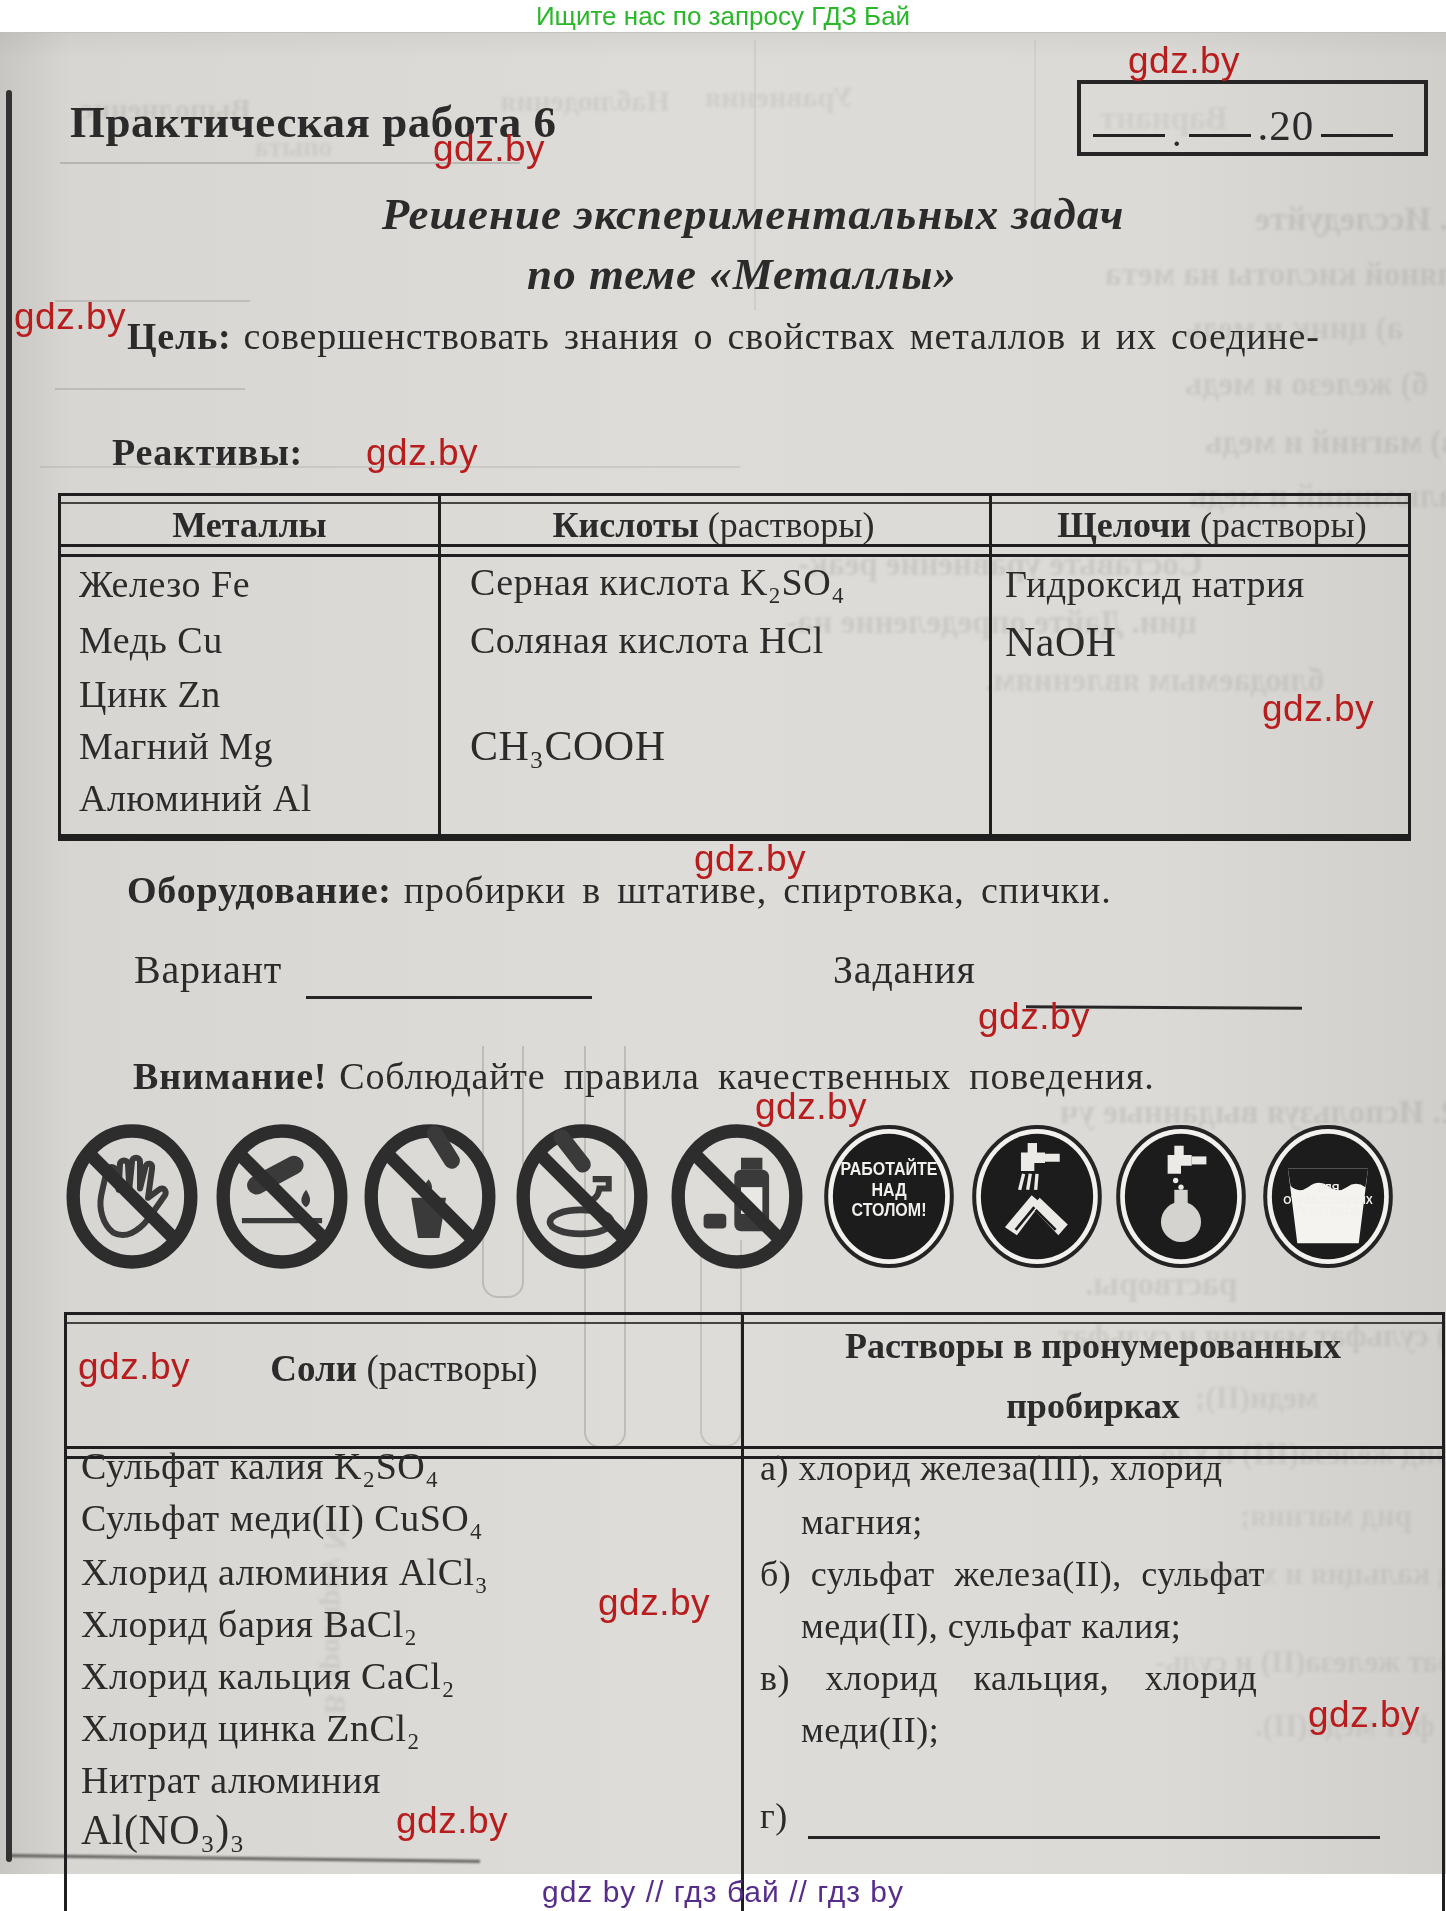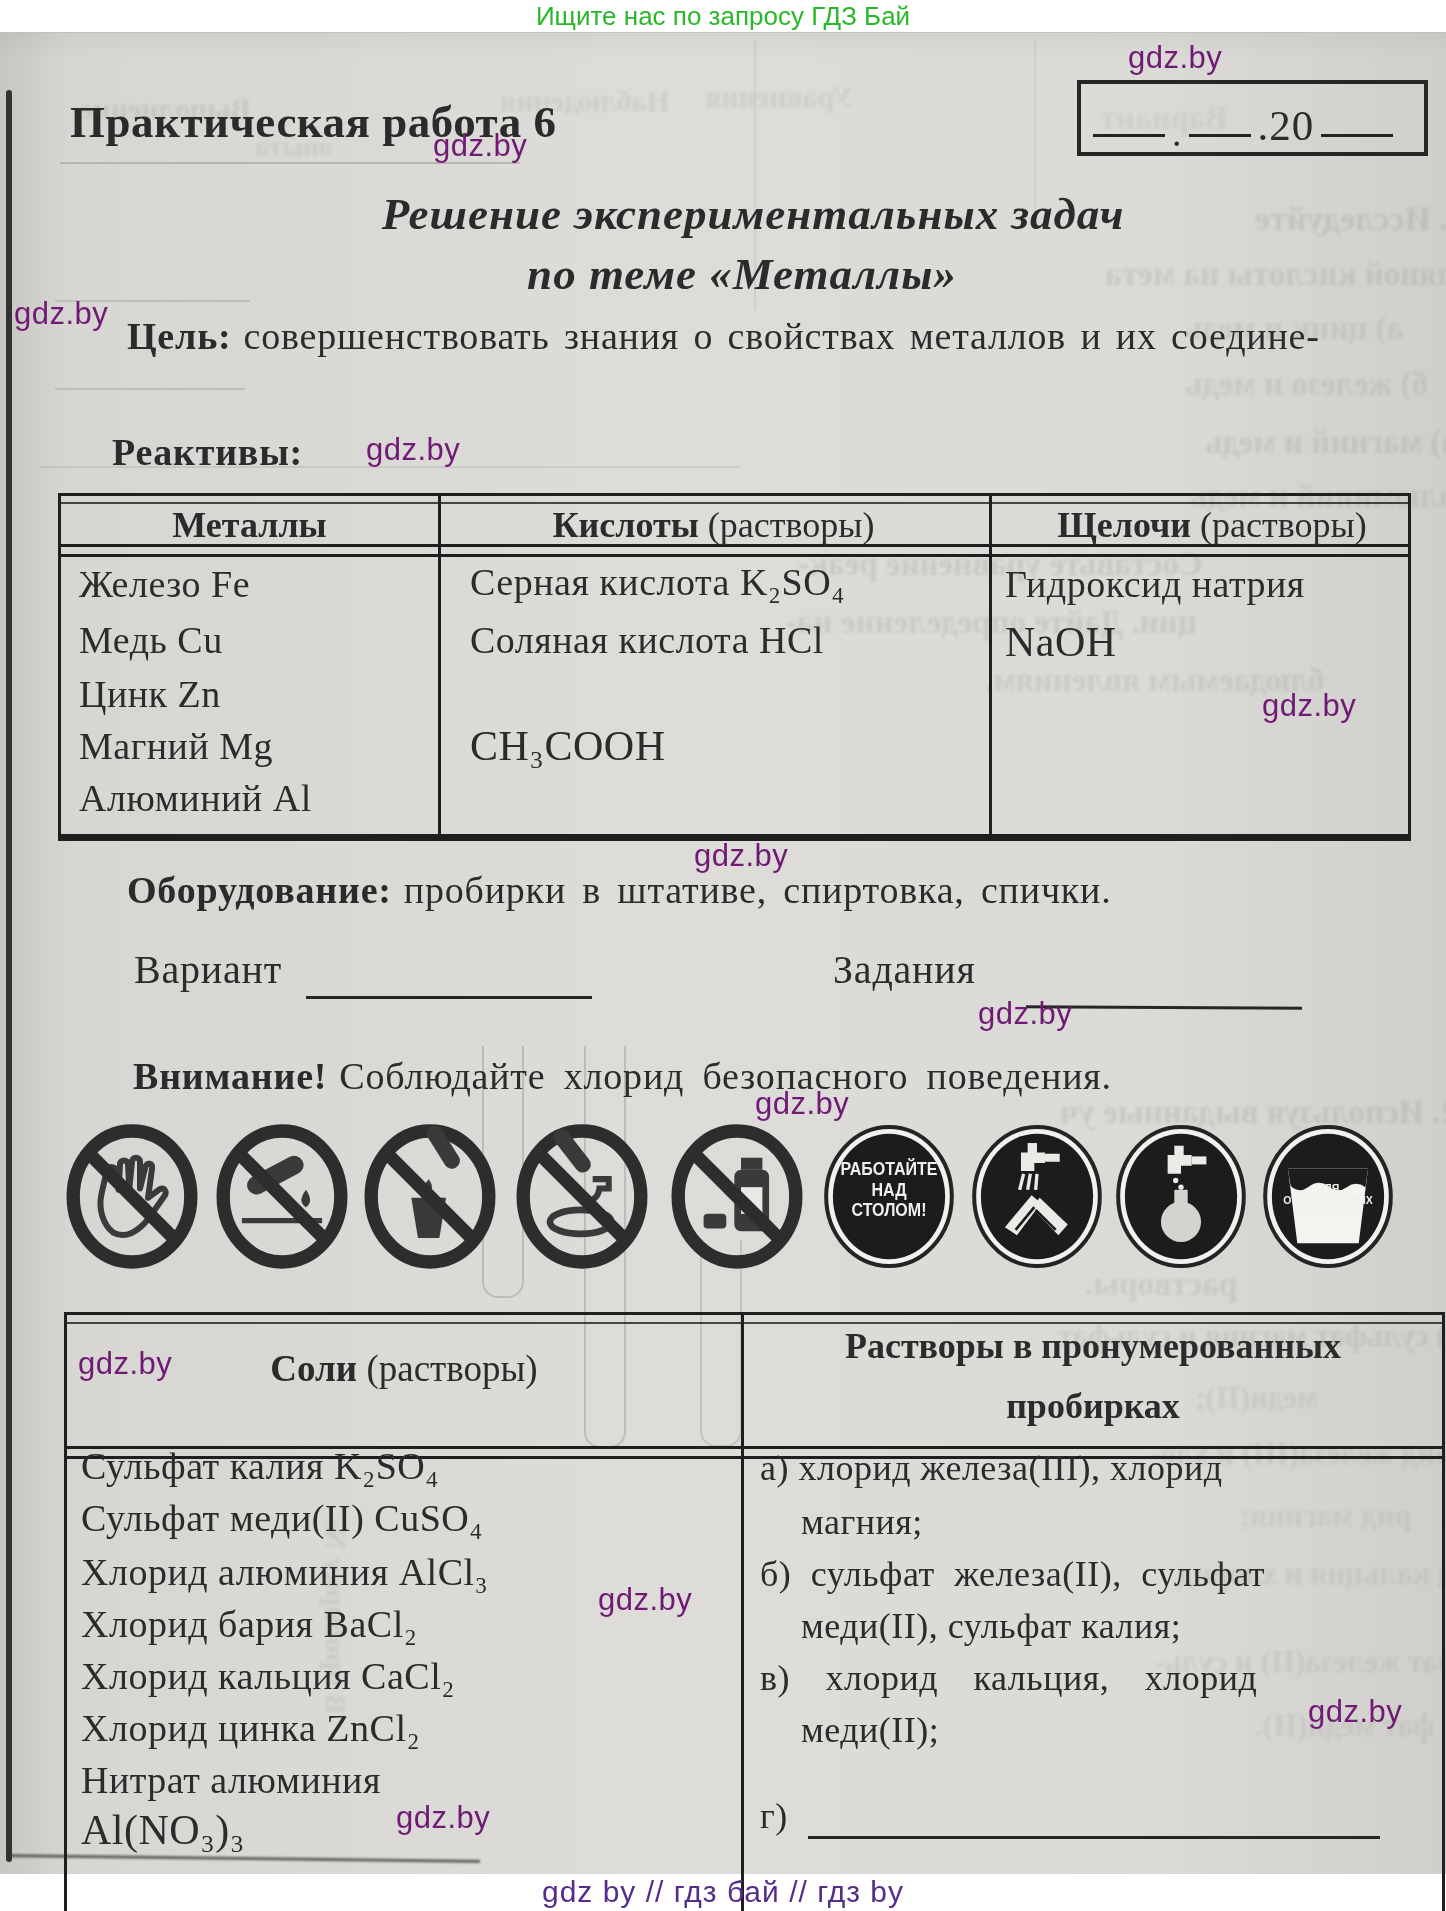--- a/index.html
+++ b/index.html
@@ -11,22 +11,22 @@
   .paper-bg{
     position:absolute;left:0;top:32px;width:1446px;height:1841px;
     background:
       linear-gradient(180deg, rgba(0,0,0,0.04) 0px, rgba(0,0,0,0) 26px),
       linear-gradient(90deg,#c7c6c2 0px,#d7d6d2 70px,#dedcd8 45%,#dbdad6 80%,#d0cfcb 100%);
     border-top:1px solid #c2c1bd;
   }
   .serif{font-family:"Liberation Serif","DejaVu Serif",serif;}
   .lbl{font-weight:bold;margin-right:12px;margin-left:29px;}
   .wm{
-    position:absolute;font-family:"Liberation Sans",sans-serif;font-size:31px;
-    color:#701a75;z-index:40;letter-spacing:0.5px;white-space:nowrap;
+    position:absolute;font-family:"Liberation Sans",sans-serif;font-size:37px;
+    color:#b91c1c;z-index:40;letter-spacing:0.5px;white-space:nowrap;
   }
   .promo-top{
     position:absolute;top:1px;left:50%;transform:translateX(-50%);
     font-family:"Liberation Sans",sans-serif;font-size:26px;color:#29b829;z-index:50;white-space:nowrap;
   }
   .promo-bottom{
     position:absolute;top:1875px;left:50%;transform:translateX(-50%);
     font-family:"Liberation Sans",sans-serif;font-size:30px;color:#572d8c;z-index:50;
     white-space:nowrap;letter-spacing:1px;
   }
@@ -181,21 +181,21 @@
   <div class="bodyline" style="left:98px;top:868px;word-spacing:6px">
     <b class="lbl">Оборудование:</b><span>пробирки в штативе, спиртовка, спички.</span>
   </div>
 
   <div class="bodyline" style="left:134px;top:946px;font-size:40px">Вариант</div>
   <div class="scanline" style="left:306px;top:996px;width:286px"></div>
   <div class="bodyline" style="left:833px;top:946px;font-size:40px">Задания</div>
   <div class="scanline" style="left:1026px;top:1006px;width:276px;transform:rotate(0.3deg)"></div>
 
   <div class="bodyline" style="left:104px;top:1054px;word-spacing:8px">
-    <b class="lbl">Внимание!</b><span>Соблюдайте хлорид безопасного поведения.</span>
+    <b class="lbl">Внимание!</b><span>Соблюдайте правила качественных поведения.</span>
   </div>
 
   <div class="sign" style="left:65px">
     <svg viewBox="0 0 100 110">
         <ellipse cx="50" cy="55" rx="44" ry="49" fill="none" stroke="#2d2d2d" stroke-width="10"></ellipse>
         <path d="M36 82 C28 76 25 64 27 54 L31 36 C32 32 37 32 38 36 L40 50 L41 31 C41 27 47 27 47 31 L48 49 L50 29 C50 25 56 25 56 29 L56 49 L60 33 C61 29 66 30 65 34 L62 56 L70 50 C74 47 77 52 74 55 L62 72 C55 81 45 87 36 82 Z" fill="none" stroke="#3a3a3a" stroke-width="4.5" stroke-linejoin="round"></path>
         <line x1="17" y1="22" x2="83" y2="88" stroke="#2d2d2d" stroke-width="10"></line>
       </svg>
   </div>
   <div class="sign" style="left:215px">

